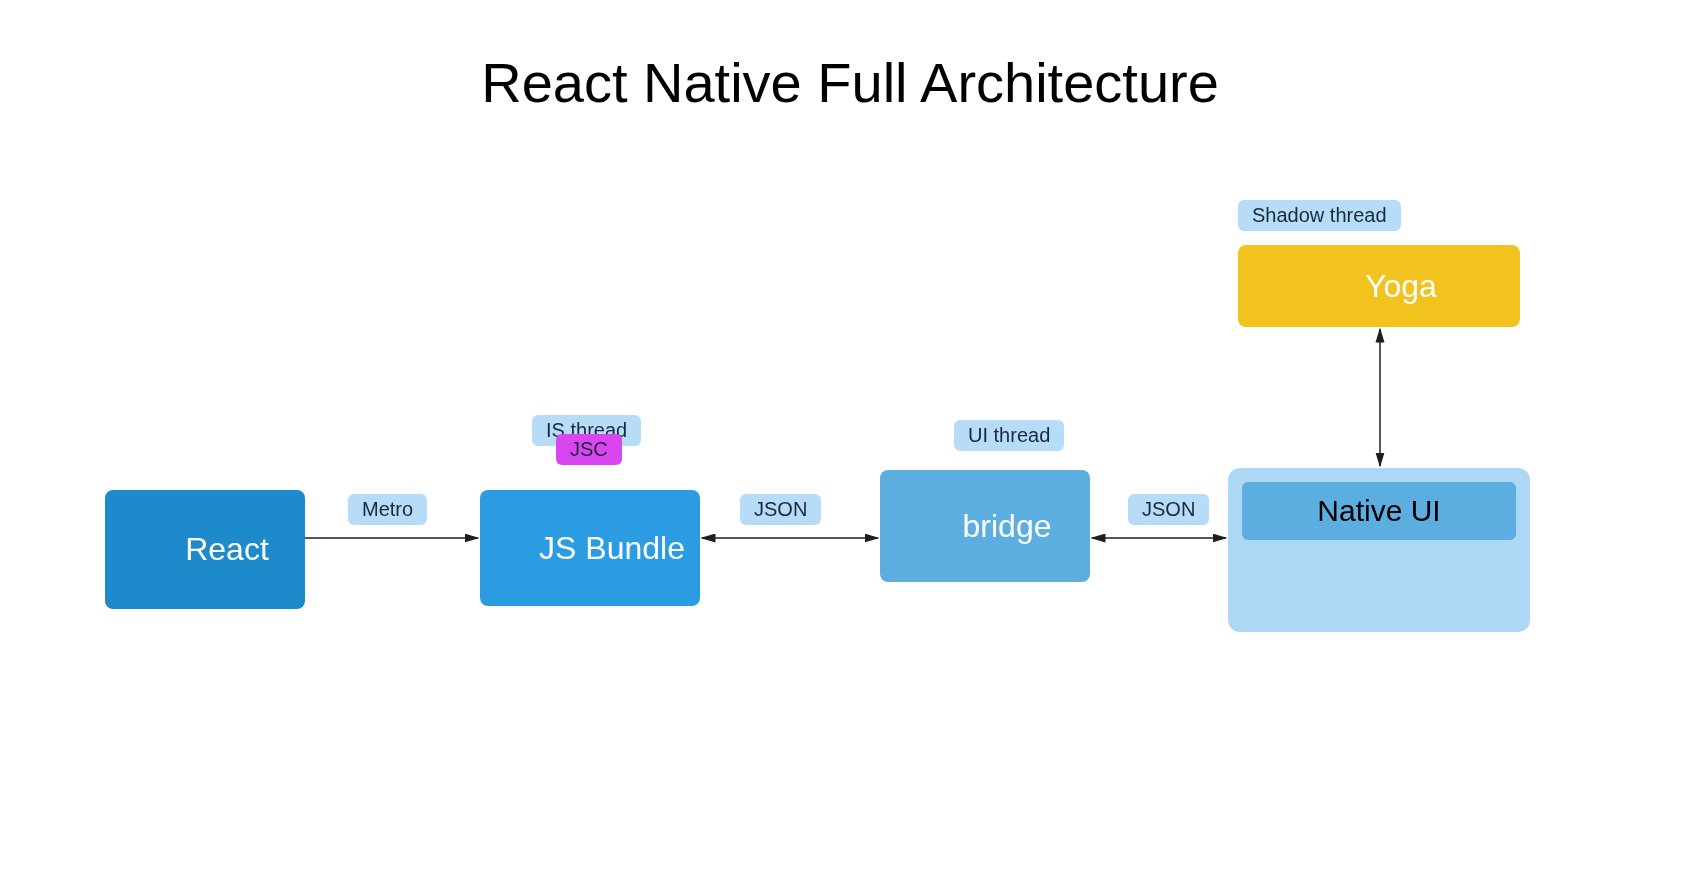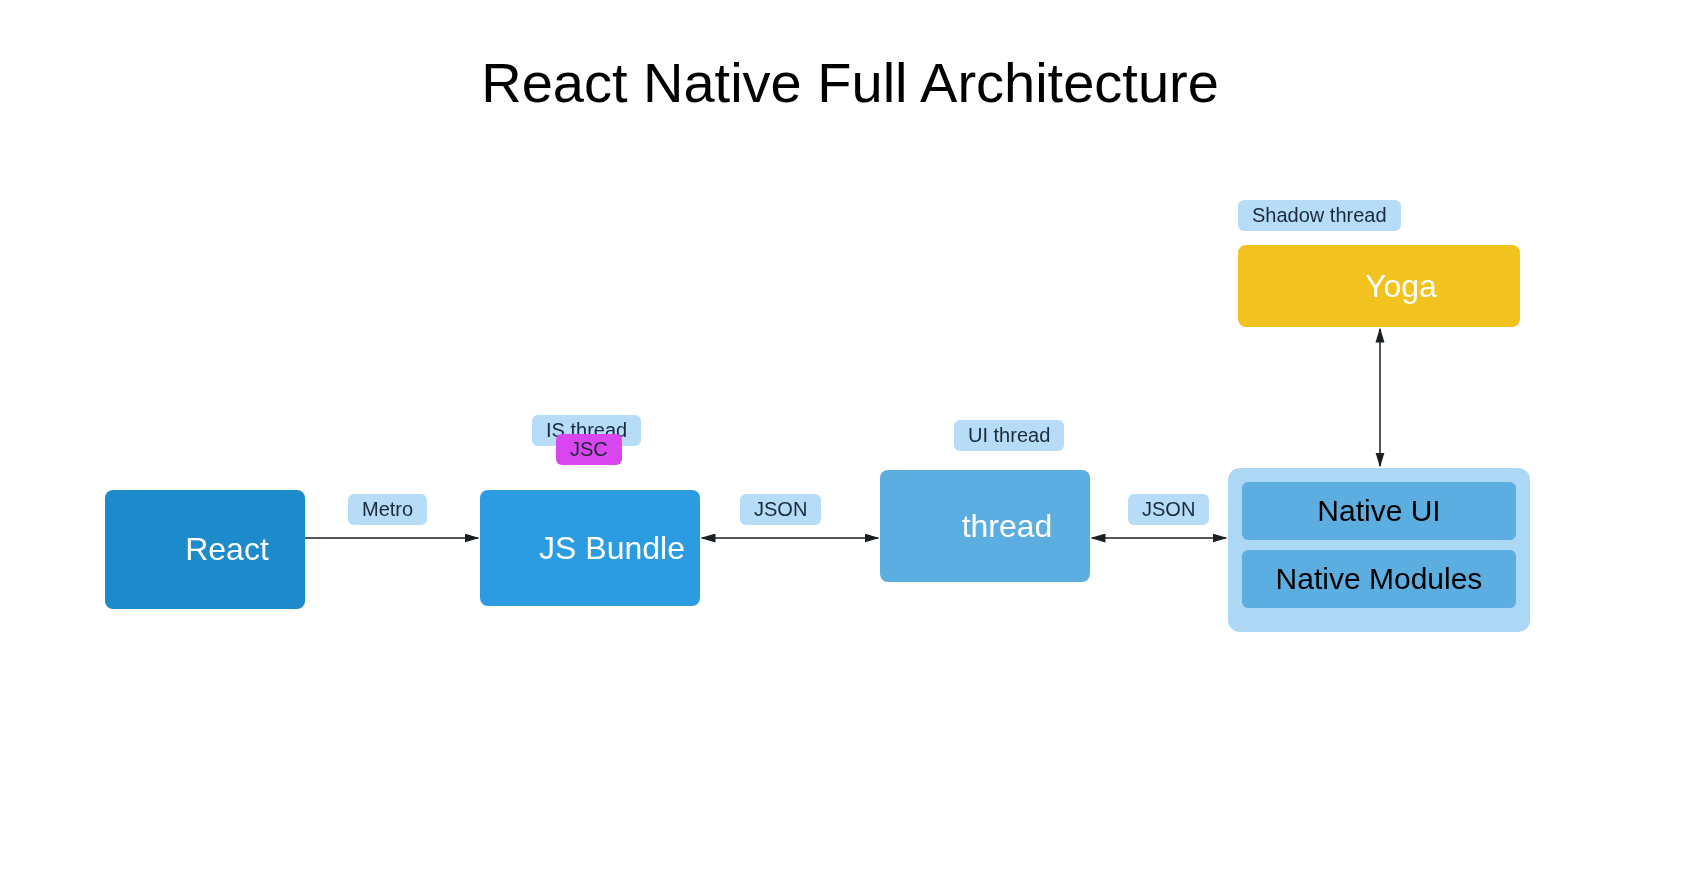--- a/index.html
+++ b/index.html
@@ -94,41 +94,38 @@
 
 <div class="pill" style="left: 740px; top: 494px; background-color: rgb(183, 220, 247);">
   <span>JSON</span>
 </div>
 
 <div class="pill" style="left: 954px; top: 420px; background-color: rgb(183, 220, 247);">
   <span>UI thread</span>
 </div>
 
 <div class="node" style="left: 880px; top: 470px; width: 210px; height: 112px; background-color: rgb(93, 174, 224);">
-  <span>thread</span>
+  <span>bridge</span>
 </div>
 
 <div class="pill" style="left: 1128px; top: 494px; background-color: rgb(183, 220, 247);">
   <span>JSON</span>
 </div>
 
 <div class="pill" style="left: 1238px; top: 200px; background-color: rgb(183, 220, 247);">
   <span>Shadow thread</span>
 </div>
 
 <div class="node" style="left: 1238px; top: 245px; width: 282px; height: 82px; background-color: rgb(242, 194, 31);">
   <span>Yoga</span>
 </div>
 
 <div class="native-container" style="left: 1228px; top: 468px; width: 302px; height: 164px; background-color: rgb(173, 216, 245);">
   <div class="native-sub" style="background-color: rgb(93, 174, 224);">
     <span>Native UI</span>
-  </div>
-  <div class="native-sub" style="background-color: rgb(93, 174, 224);">
-    <span>Native Modules</span>
   </div>
 </div>
 
 <svg class="connectors">
   <defs>
     <marker id="arrowhead-r" markerWidth="10" markerHeight="10" refX="9" refY="3" orient="auto">
       <polygon points="0 0, 10 3, 0 6" fill="#1a1f24"></polygon>
     </marker>
     <marker id="arrowhead-l" markerWidth="10" markerHeight="10" refX="1" refY="3" orient="auto">
       <polygon points="10 0, 0 3, 10 6" fill="#1a1f24"></polygon>

